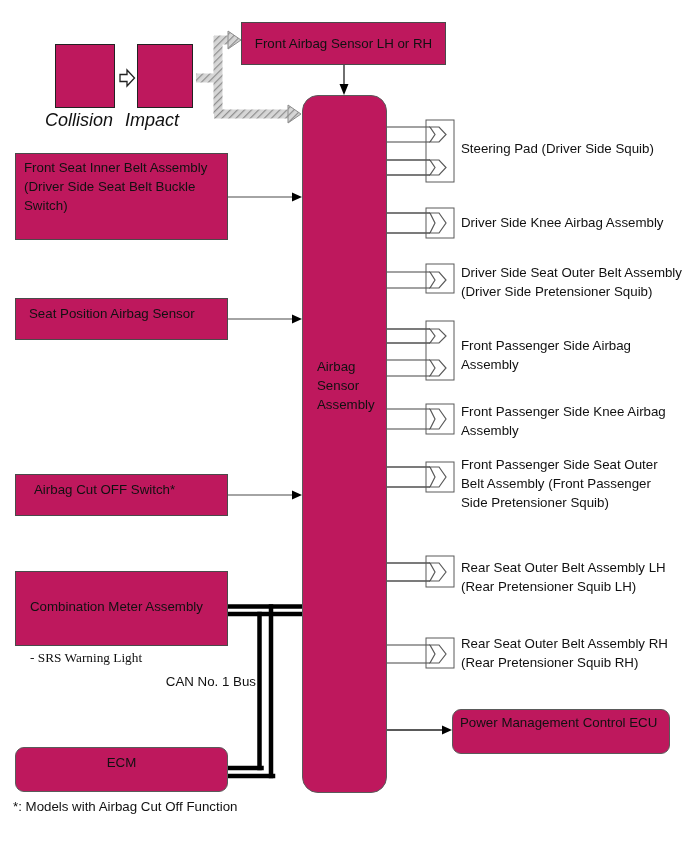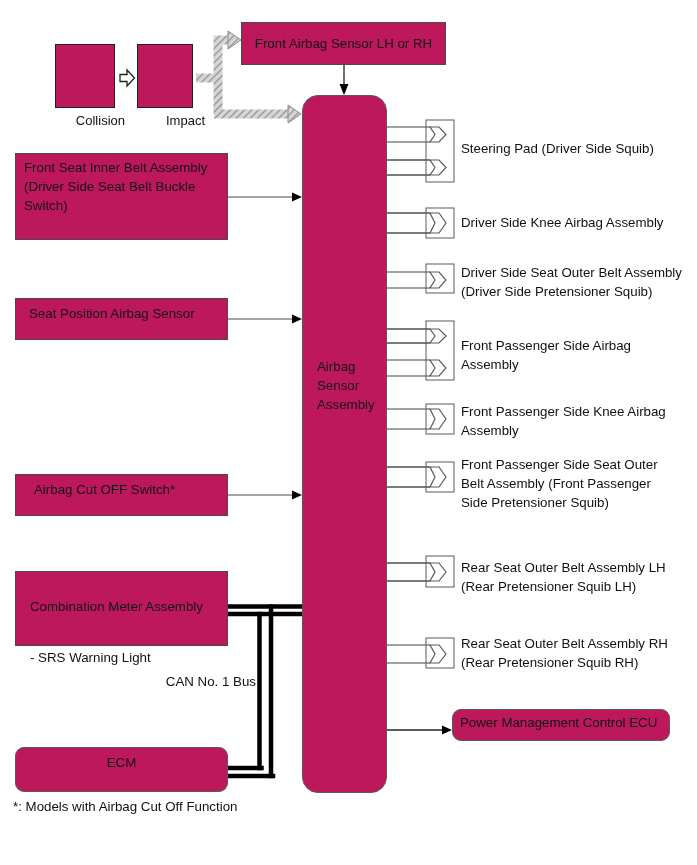--- a/index.html
+++ b/index.html
@@ -4,21 +4,21 @@
 <style>
   html,body{margin:0;padding:0;background:#fff;}
   .canvas{
     position:relative;width:697px;height:865px;background:#fff;
     font-family:"Liberation Sans",sans-serif;font-size:13.3px;line-height:19px;color:#111;
     overflow:hidden;
   }
   .layer{position:absolute;left:0;top:0;}
   .box{position:absolute;border:1px solid #4a4a4a;background:#be185d;box-sizing:border-box;white-space:pre-line;}
   .rounded{border-radius:9px;border-color:#5a5a5a;}
-  .cap{position:absolute;text-align:right;font-size:13px;}
+  .cap{position:absolute;text-align:left;font-size:18px;font-style:italic;}
   .rlabel{position:absolute;left:461px;width:234px;white-space:pre-line;}
   .note{position:absolute;}
 </style>
 </head>
 <body>
 
 <div class="canvas">
 
   <svg class="layer" width="697" height="865" viewBox="0 0 697 865">
     <defs>
@@ -159,30 +159,30 @@
   <div class="box" style="left:15px;top:153px;width:213px;height:87px;padding:4px 6px 8px 8px;">Front Seat Inner Belt Assembly
 (Driver Side Seat Belt Buckle
 Switch)</div>
 
   <div class="box" style="left:15px;top:298px;width:213px;height:42px;padding:5px 3px 0 13px;">Seat Position Airbag Sensor</div>
 
   <div class="box" style="left:15px;top:474px;width:213px;height:42px;padding:5px 6px 0 18px;">Airbag Cut OFF Switch*</div>
 
   <div class="box" style="left:15px;top:571px;width:213px;height:75px;padding:6px 6px 0 14px;">
     <span style="display:block;">Combination Meter Assembly</span>
-    <span style="display:block;margin-top:13px;">- SRS Warning Light</span>
+    <span style="display:block;margin-top:13px;font-family:Liberation Serif, serif;">- SRS Warning Light</span>
   </div>
 
   <div class="box rounded" style="left:15px;top:747px;width:213px;height:45px;text-align:center;padding-top:5px;">ECM</div>
 
   <div class="box" style="left:302px;top:95px;width:85px;height:698px;border-radius:16px;border-color:#5a5a5a;">
     <span style="position:absolute;left:14px;top:261px;width:64px;">Airbag Sensor Assembly</span>
   </div>
 
-  <div class="box rounded" style="left:452px;top:709px;width:218px;height:32px;padding:3px 0 0 7px;">Power Management Control ECU</div>
+  <div class="box rounded" style="left:452px;top:709px;width:218px;height:45px;padding:3px 0 0 7px;">Power Management Control ECU</div>
 
   <div class="rlabel" style="top:139px;">Steering Pad (Driver Side Squib)</div>
   <div class="rlabel" style="top:213px;">Driver Side Knee Airbag Assembly</div>
   <div class="rlabel" style="top:263px;">Driver Side Seat Outer Belt Assembly
 (Driver Side Pretensioner Squib)</div>
   <div class="rlabel" style="top:336px;">Front Passenger Side Airbag
 Assembly</div>
   <div class="rlabel" style="top:402px;">Front Passenger Side Knee Airbag
 Assembly</div>
   <div class="rlabel" style="top:455px;">Front Passenger Side Seat Outer

